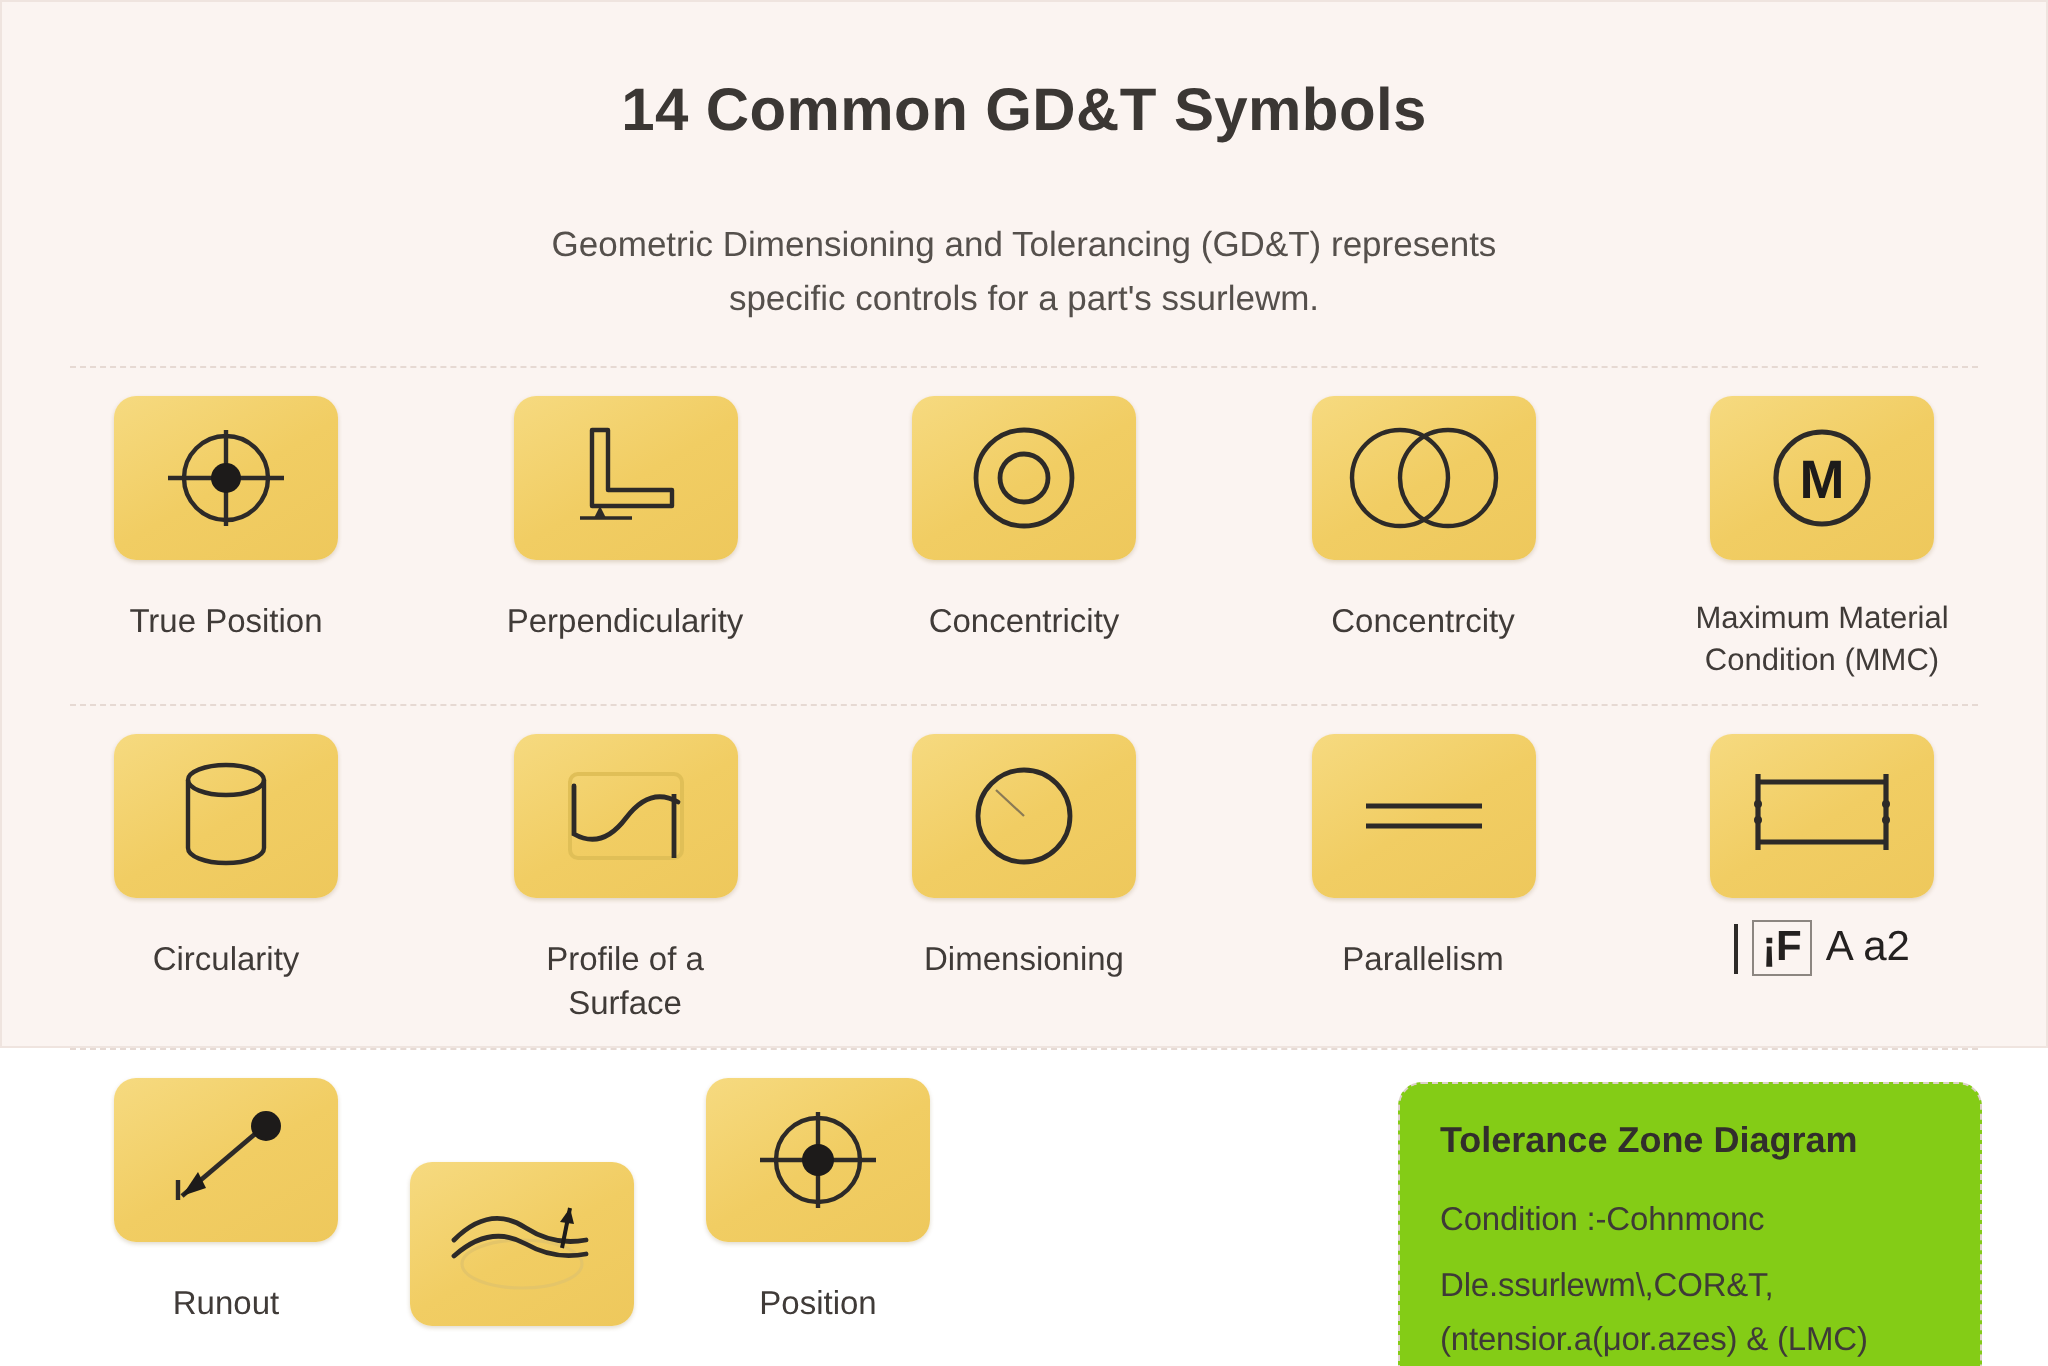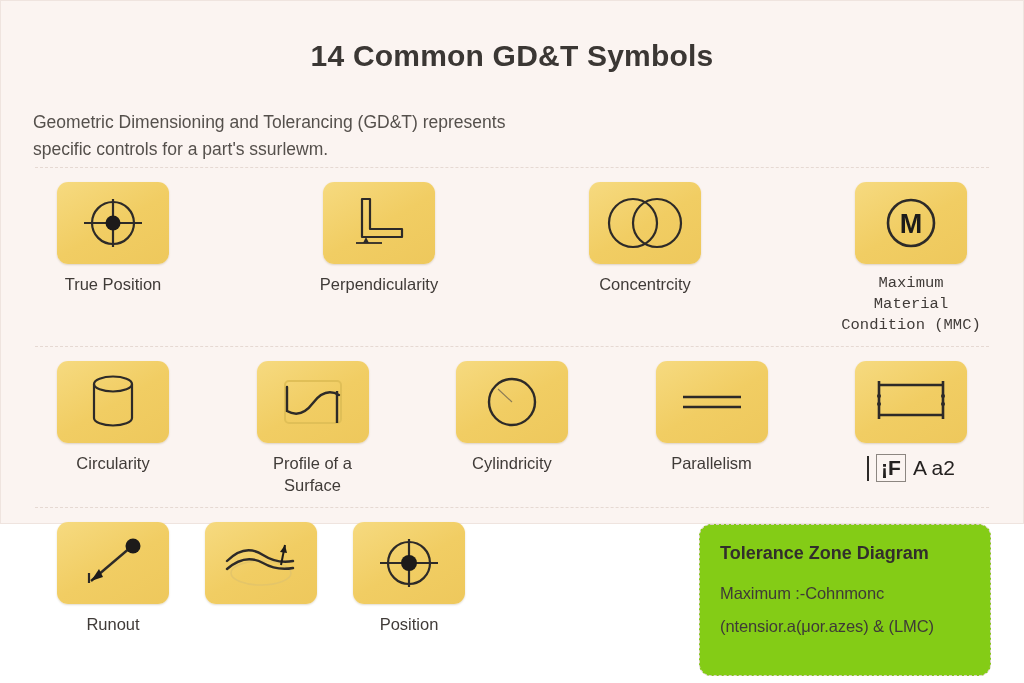--- a/index.html
+++ b/index.html
@@ -34,23 +34,25 @@
     margin-bottom: 20px;
   }
 
   .title-rule {
     height: 1px;
     background: #ece0db;
     margin: 0 4px 16px 4px;
   }
 
   .subtitle {
+    text-align: center;
     font-size: 17.5px;
     line-height: 1.55;
     color: #55504c;
+    margin-bottom: 16px;
   }
 
   
   .row-divider {
     border-top: 1.5px dashed #e6d9d3;
     margin: 4px 2px 0 2px;
   }
 
   .row {
     display: flex;
@@ -73,29 +75,29 @@
     background: linear-gradient(150deg, #f6da80 0%, #f1cd63 52%, #eec85c 100%);
     box-shadow: 0 1px 2px rgba(120, 90, 30, 0.22);
     display: flex;
     align-items: center;
     justify-content: center;
   }
 
   .tile svg { display: block; overflow: visible; }
 
   .label {
-    margin-top: 9px;
+    margin-top: 20px;
     text-align: center;
     font-size: 16.5px;
     line-height: 1.35;
     color: #403b38;
     white-space: pre-line;
   }
 
-  .label.small { font-size: 15.5px; font-family: Liberation Mono, monospace; }
+  .label.small { font-size: 15.5px; }
 
   
   .fcf-label {
     margin-top: 11px;
     display: flex;
     align-items: center;
     justify-content: center;
     gap: 7px;
     font-size: 21px;
     color: #242120;
@@ -112,20 +114,21 @@
   .row-3-wrap {
     display: flex;
     justify-content: space-between;
     align-items: flex-start;
     padding: 14px 0 0 6px;
   }
 
   .row-3-cells {
     display: flex;
     gap: 0;
+    align-items: flex-end;
   }
 
   .panel {
     width: 292px;
     min-height: 152px;
     margin-top: 2px;
     border: 1.5px dashed #ddd0ca;
     border-radius: 12px;
     background: #84cc16;
     padding: 18px 20px 16px 20px;
@@ -183,20 +186,31 @@
           <svg width="74" height="60" viewBox="0 0 74 60">
             <path d="M20 6 L20 44 L60 44 L60 36 L28 36 L28 6 Z" fill="none" stroke="#2d2a28" stroke-width="2.2" stroke-linejoin="round"></path>
             <line x1="14" y1="50" x2="40" y2="50" stroke="#2d2a28" stroke-width="1.8"></line>
             <path d="M24 44 L27 50 L21 50 Z" fill="#2d2a28"></path>
           </svg>
         </span>
       </div>
       <div class="label">Perpendicularity</div>
     </div>
 
+    <div class="cell">
+      <div class="tile">
+        <span>
+          <svg width="64" height="58" viewBox="0 0 64 58">
+            <circle cx="32" cy="29" r="24" fill="none" stroke="#2d2a28" stroke-width="2.4"></circle>
+            <circle cx="32" cy="29" r="12" fill="none" stroke="#2d2a28" stroke-width="2.4"></circle>
+          </svg>
+        </span>
+      </div>
+      <div class="label">Concentricity</div>
+    </div>
 
     <div class="cell">
       <div class="tile">
         <span>
           <svg width="90" height="58" viewBox="0 0 90 58">
             <circle cx="33" cy="29" r="24" fill="none" stroke="#2d2a28" stroke-width="2.2"></circle>
             <circle cx="57" cy="29" r="24" fill="none" stroke="#2d2a28" stroke-width="2.2"></circle>
           </svg>
         </span>
       </div>
@@ -251,21 +265,21 @@
 
     <div class="cell">
       <div class="tile">
         <span>
           <svg width="60" height="58" viewBox="0 0 60 58">
             <circle cx="30" cy="29" r="23" fill="none" stroke="#2d2a28" stroke-width="2.4"></circle>
             <line x1="30" y1="29" x2="16" y2="16" stroke="#8a7a55" stroke-width="1.1"></line>
           </svg>
         </span>
       </div>
-      <div class="label">Cylindricity</div>
+      <div class="label">Dimensioning</div>
     </div>
 
     <div class="cell">
       <div class="tile">
         <span>
           <svg width="74" height="56" viewBox="0 0 74 56">
             <line x1="8" y1="23" x2="66" y2="23" stroke="#2d2a28" stroke-width="2.6"></line>
             <line x1="8" y1="33" x2="66" y2="33" stroke="#2d2a28" stroke-width="2.6"></line>
           </svg>
         </span>
@@ -343,19 +357,20 @@
             </svg>
           </span>
         </div>
         <div class="label">Position</div>
       </div>
 
     </div>
 
     <div class="panel">
       <div class="panel-title">Tolerance Zone Diagram</div>
-      <div class="panel-line lead">Maximum :-Cohnmonc</div>
+      <div class="panel-line lead">Condition :-Cohnmonc</div>
+      <div class="panel-line">Dle.ssurlewm\,COR&amp;T,</div>
       <div class="panel-line">(ntensior.a(μor.azes) &amp; (LMC)</div>
     </div>
 
   </div>
 
 </div>
 
 </body></html>

